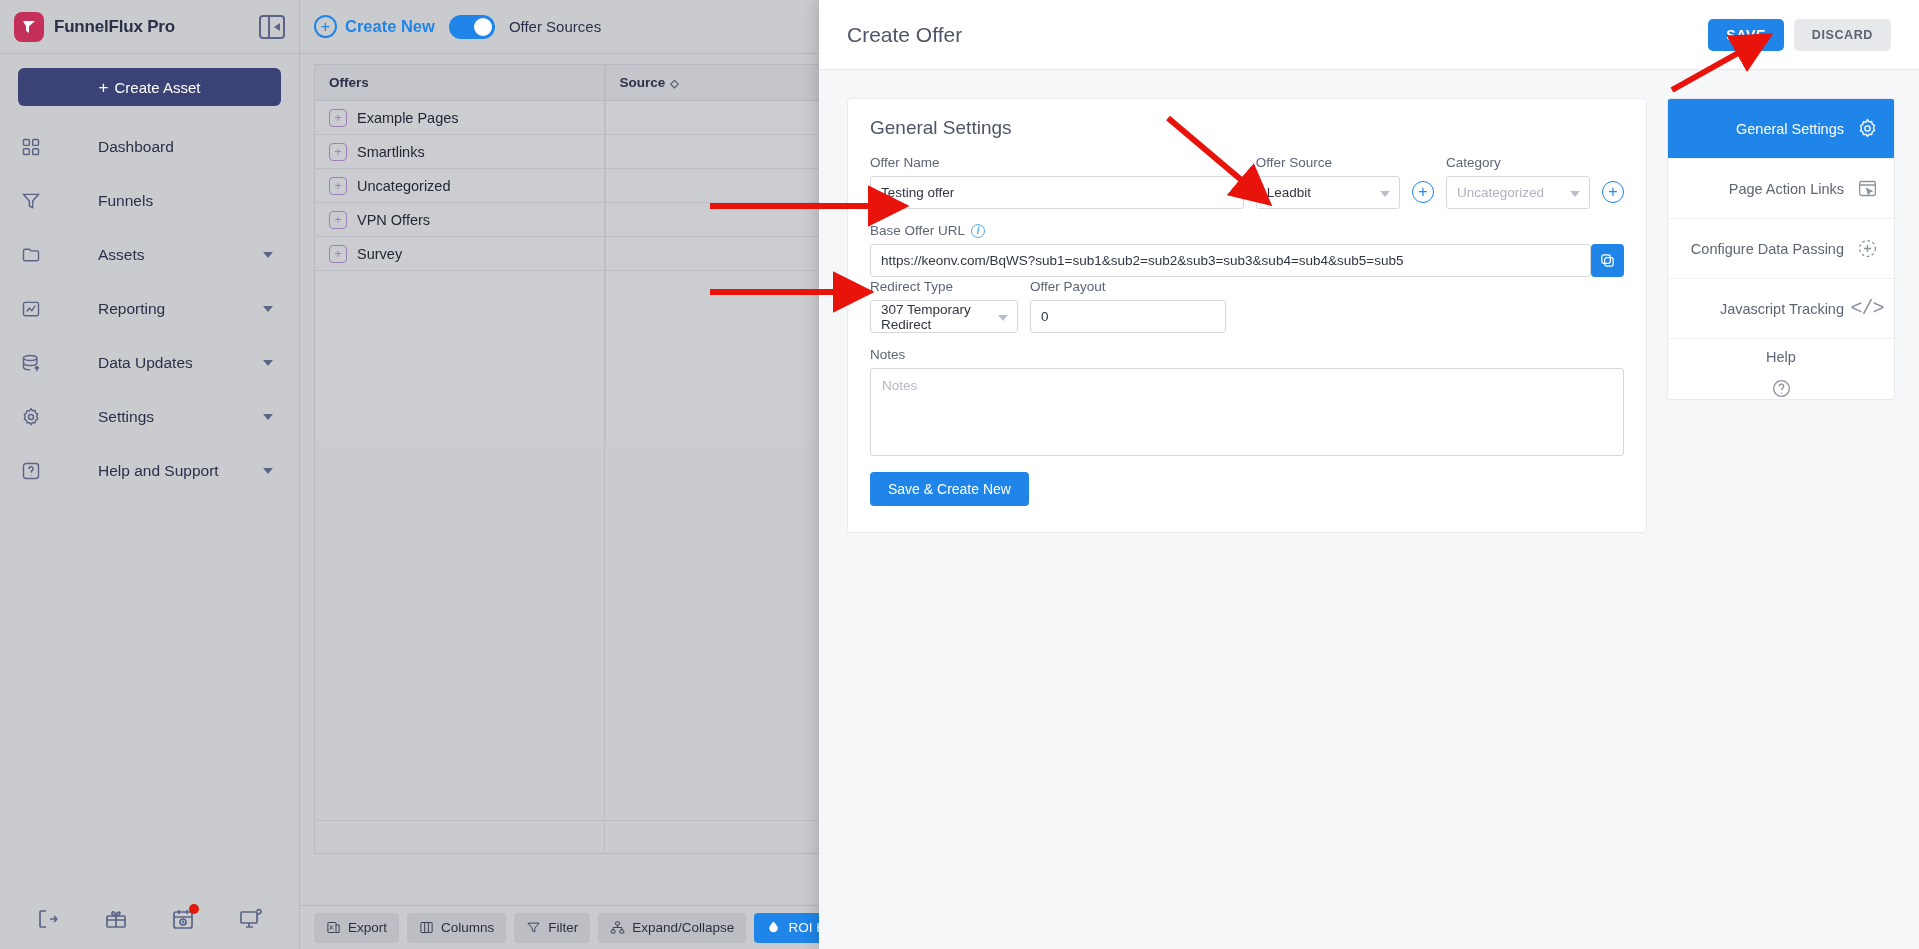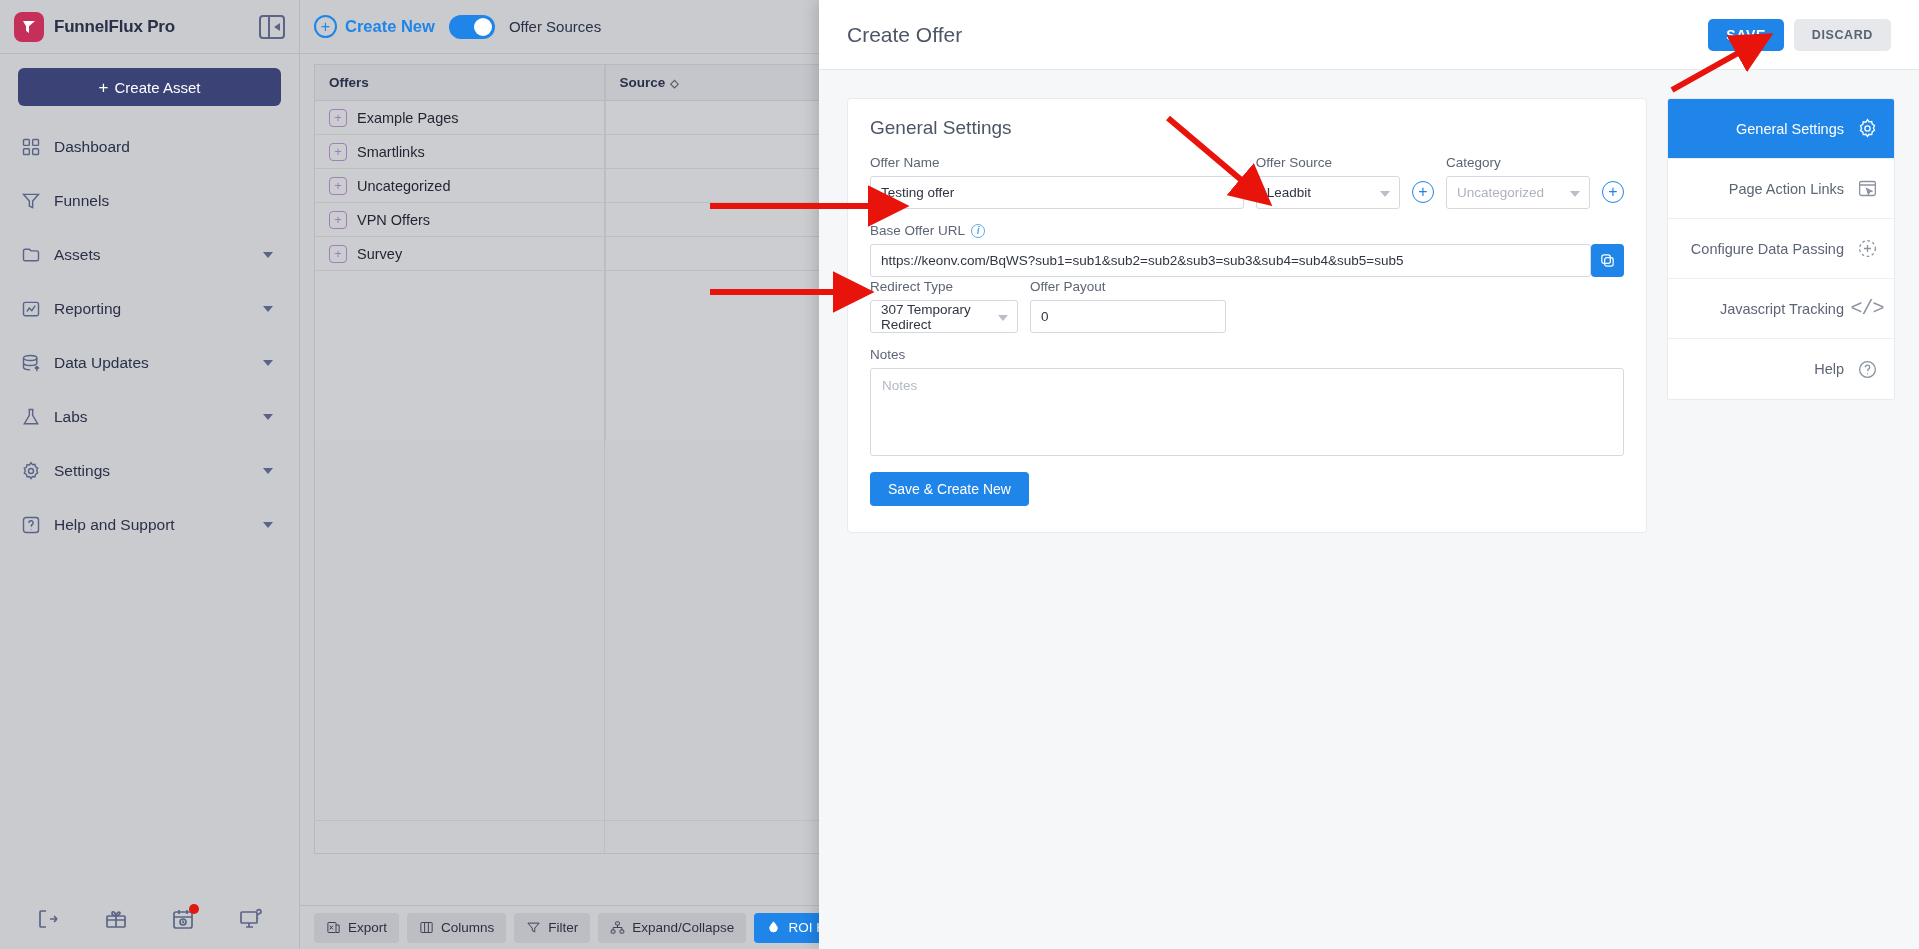--- a/index.html
+++ b/index.html
@@ -57,21 +57,21 @@
   .create-asset .plus { font-size: 17px; line-height: 1; }
 
   .nav { margin-top: 14px; }
   .nav-item {
     display: flex; align-items: center; gap: 12px;
     height: 54px; color: #2a3048; font-size: 15.5px;
     cursor: pointer; padding: 0 4px 0 2px;
   }
   .nav-item .ico { width: 22px; height: 22px; flex: 0 0 22px; display:flex; align-items:center; justify-content:center; }
   .nav-item .ico svg { width: 20px; height: 20px; stroke: #5b6486; fill: none; stroke-width: 1.7; }
-  .nav-item .lbl { flex: 1; }
+  .nav-item .lbl { flex: 1; margin-left: 44px; }
   .nav-item .chev {
     width: 0; height: 0; border-left: 5px solid transparent;
     border-right: 5px solid transparent; border-top: 6px solid #5b6486;
     margin-right: 4px;
   }
 
   .sb-foot {
     height: 60px; display: flex; align-items: center;
     justify-content: space-around; padding: 0 14px;
   }
@@ -236,21 +236,21 @@
   .side-menu {
     width: 228px; flex: 0 0 228px; background: #fff;
     border: 1px solid #e7eaee; border-radius: 3px; overflow: hidden;
     align-self: flex-start;
   }
   .sm-item {
     height: 60px; display: flex; align-items: center; justify-content: flex-end;
     gap: 12px; padding: 0 16px; font-size: 14.5px; color: #5d6575;
     border-bottom: 1px solid #edf0f3; cursor: pointer;
   }
-  .sm-item:last-child { border-bottom: none; }
+  .sm-item:last-child { border-bottom: none; flex-direction: column; }
   .sm-item.active { background: #1f85e8; color: #fff; }
   .sm-item .smico { width: 22px; height: 22px; flex: 0 0 22px; display:flex;align-items:center;justify-content:center; }
   .sm-item .smico svg { width: 21px; height: 21px; stroke: #8b93a1; fill: none; stroke-width: 1.5; }
   .sm-item.active .smico svg { stroke: #fff; }
   .code-glyph { font-size: 20px; color: #8b93a1; font-family: "Liberation Mono", monospace; letter-spacing:-1px;}
 
   
   .arrows { position: absolute; inset: 0; pointer-events: none; z-index: 60; }
 </style>
 </head>
@@ -320,29 +320,20 @@
         <div class="nav-item">
           <span class="ico">
               <svg viewBox="0 0 24 24">
                 <ellipse cx="11" cy="6" rx="8" ry="3"></ellipse>
                 <path d="M3 6v6c0 1.7 3.6 3 8 3s8-1.3 8-3V6"></path>
                 <path d="M3 12v5c0 1.7 3.6 3 8 3"></path>
                 <path d="M19 22v-6m0 0l-2.5 2.5M19 16l2.5 2.5"></path>
               </svg>
             </span>
           <span class="lbl">Data Updates</span>
-          <span class="chev"></span>
-        </div>
-        <div class="nav-item">
-          <span class="ico">
-              <svg viewBox="0 0 24 24">
-                <path d="M9 3h6M10 3v7L4 20h16l-6-10V3"></path>
-              </svg>
-            </span>
-          <span class="lbl">Labs</span>
           <span class="chev"></span>
         </div>
         <div class="nav-item">
           <span class="ico">
               <svg viewBox="0 0 24 24">
                 <circle cx="12" cy="12" r="3"></circle>
                 <path d="M12 2l1.8 2.4 3-.4.6 3 2.6 1.5-1.2 2.8 1.2 2.8L17.4 16l-.6 3-3-.4L12 21l-1.8-2.4-3 .4-.6-3L4 14.5 5.2 11.7 4 8.9 6.6 7.4l.6-3 3 .4z"></path>
               </svg>
             </span>
           <span class="lbl">Settings</span>

